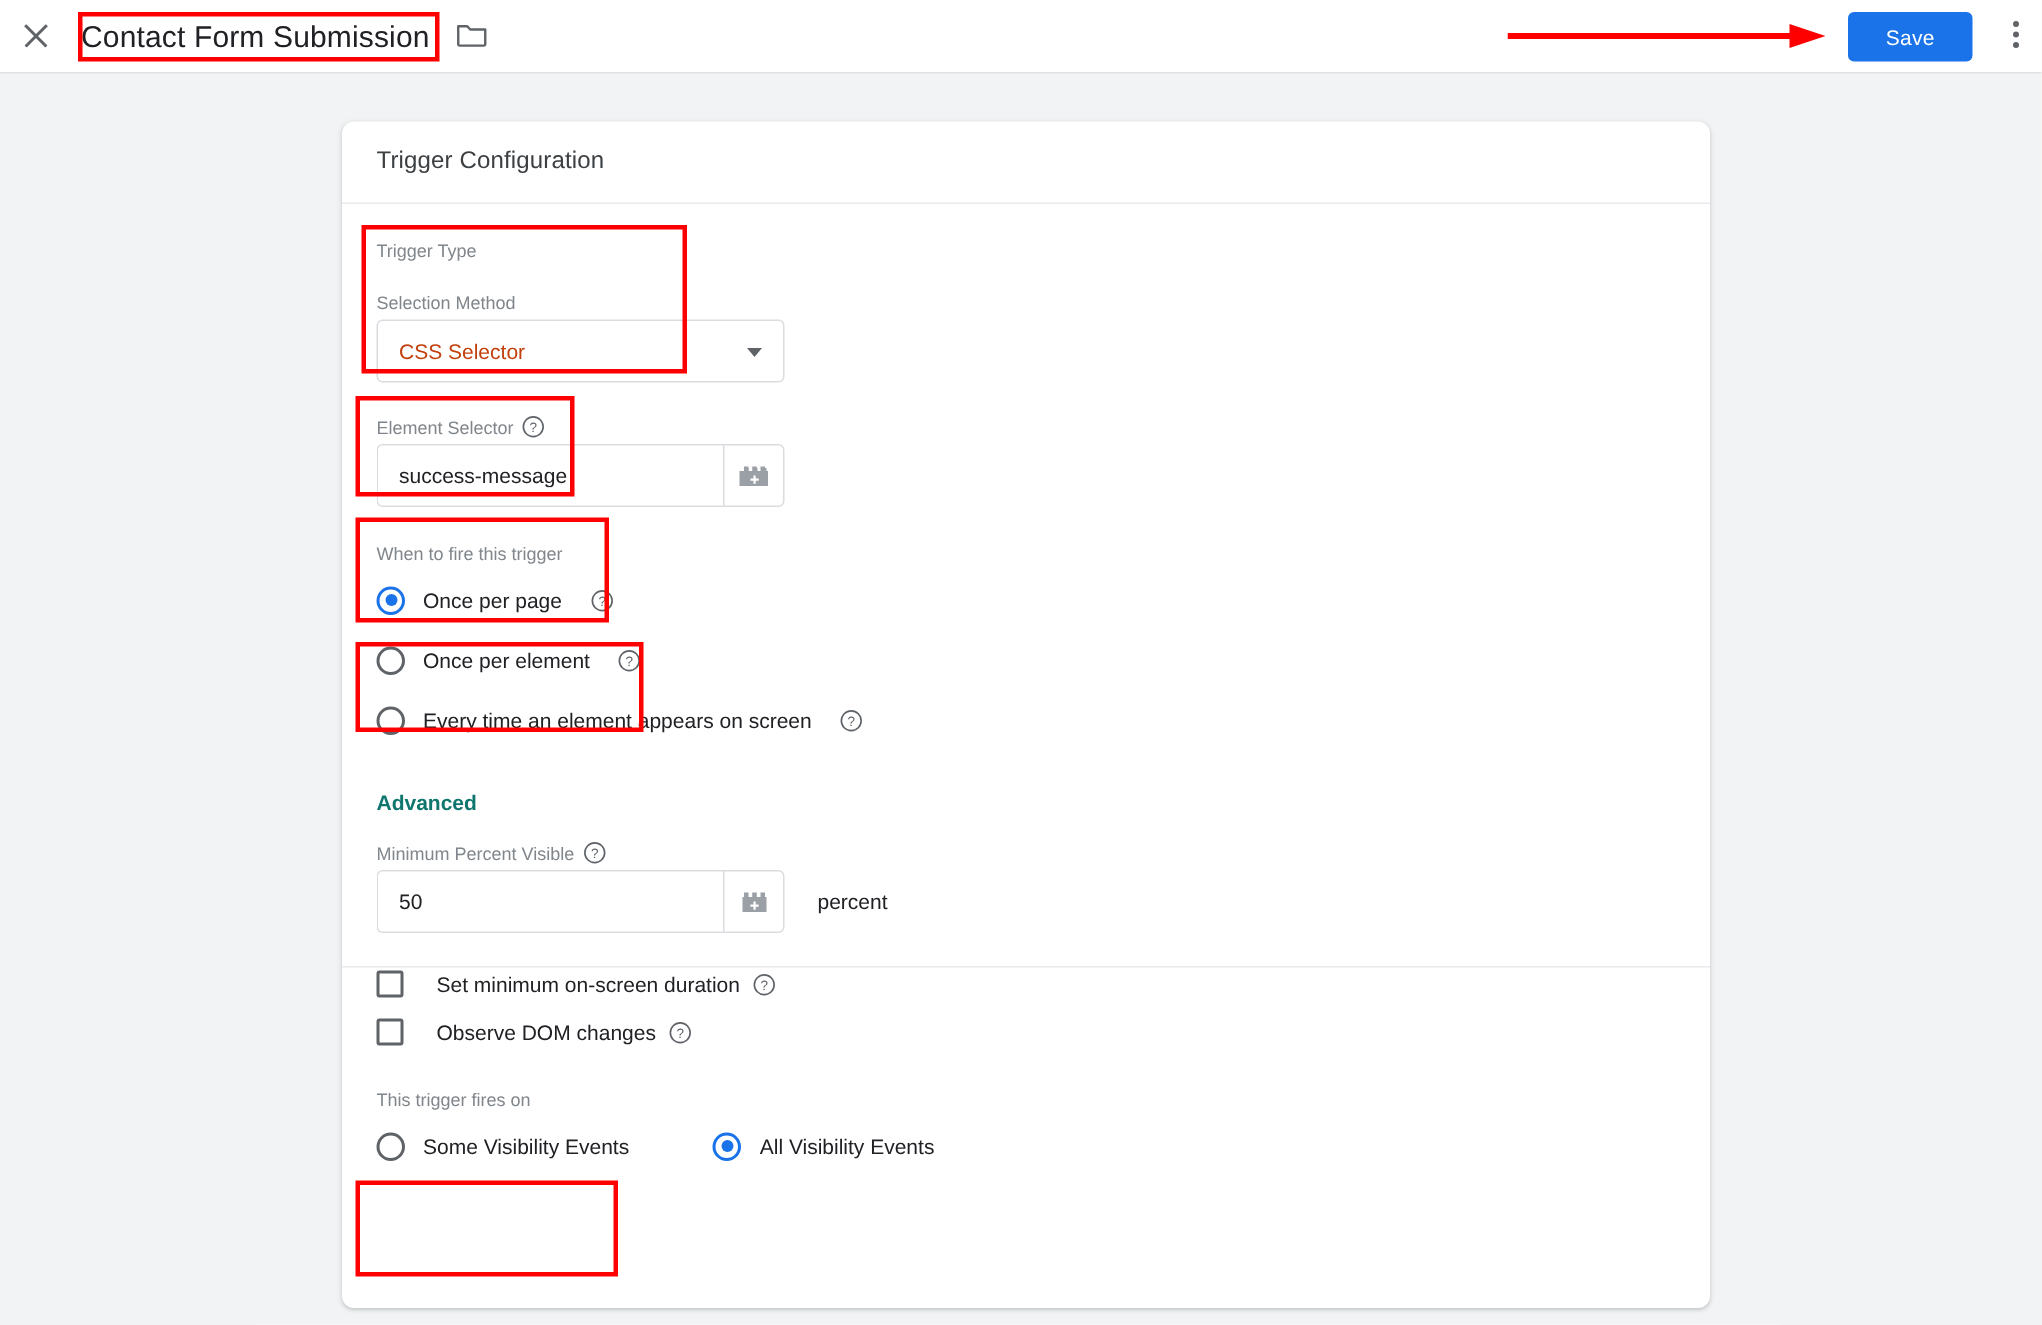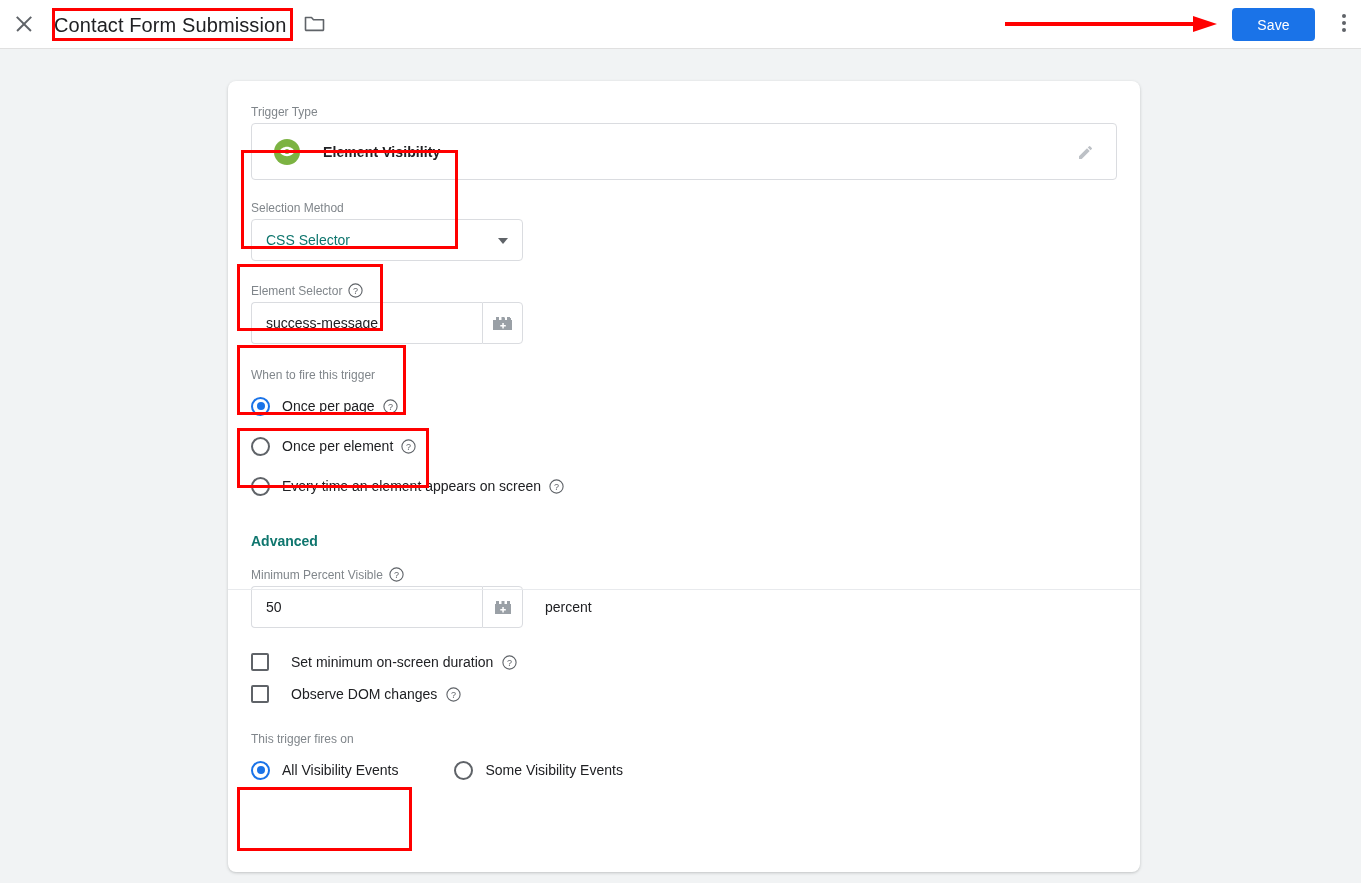--- a/index.html
+++ b/index.html
@@ -144,21 +144,21 @@
   
   .select-row { margin-top: 21px; }
   .select-box {
     width: 272px; height: 42px;
     border: 1px solid #dadce0; border-radius: 4px;
     display: flex; align-items: center;
     position: relative; cursor: pointer;
     background: #fff;
   }
   .select-value {
-    padding-left: 14px; font-size: 14px; color: #0f766e;
+    padding-left: 14px; font-size: 14px; color: #c2410c;
   }
   .chevron {
     position: absolute; right: 14px; top: 18px;
     width: 0; height: 0;
     border-left: 5.5px solid transparent;
     border-right: 5.5px solid transparent;
     border-top: 6px solid #5f6368;
   }
 
   .input-row { margin-top: 22px; }
@@ -198,21 +198,21 @@
   }
   .radio.checked { border-color: #1a73e8; }
   .radio.checked::after {
     content: ""; position: absolute;
     left: 3.5px; top: 3.5px;
     width: 8px; height: 8px; border-radius: 50%;
     background: #1a73e8;
   }
   .radio-label {
     font-size: 14px; color: #202124;
-    display: flex; align-items: center; gap: 8px;
+    display: flex; align-items: center; gap: 19px;
   }
 
   .divider {
     position: absolute; left: 0; right: 0;
     border-top: 1px solid #e8eaed;
   }
 
   
   .advanced-title {
     font-size: 14px; font-weight: bold; color: #0f766e;
@@ -273,39 +273,28 @@
 
   <div class="kebab">
     <i></i>
       <i></i>
       <i></i>
   </div>
 </div>
 
 <div class="card">
 
+  <div class="card-header">
+    <span class="card-header-title">Trigger Configuration</span>
+  </div>
 
   <div class="card-body">
 
     <div class="trigger-type-wrap">
       <div class="field-label">Trigger Type</div>
-      <div class="trigger-type-box">
-        <span class="eye-icon">
-          <svg width="16" height="11" viewBox="0 0 16 11">
-            <path d="M8 .8C4.4.8 1.4 3 .3 5.5 1.4 8 4.4 10.2 8 10.2S14.6 8 15.7 5.5C14.6 3 11.6.8 8 .8z" fill="#ffffff"></path>
-            <circle cx="8" cy="5.5" r="2.5" fill="#7cb342"></circle>
-          </svg>
-        </span>
-        <span class="trigger-type-label">Element Visibility</span>
-        <span class="pencil-icon">
-          <svg width="20" height="20" viewBox="0 0 20 20">
-            <path d="M3 14.3V17h2.7l8-8-2.7-2.7-8 8zM15.8 6.9a.7.7 0 0 0 0-1l-1.7-1.7a.7.7 0 0 0-1 0l-1.3 1.3 2.7 2.7 1.3-1.3z" fill="#bdc1c6"></path>
-          </svg>
-        </span>
-      </div>
     </div>
 
     <div class="select-row">
       <div class="field-label">Selection Method</div>
       <div class="select-box">
         <span class="select-value">CSS Selector</span>
         <span class="chevron"></span>
       </div>
     </div>
 
@@ -432,26 +421,26 @@
             </svg>
           </span>
         </span>
       </div>
     </div>
 
     <div class="fires-on-section">
       <div class="field-label">This trigger fires on</div>
       <div class="fires-on-row">
         <div class="radio-row">
+          <span class="radio"></span>
+          <span class="radio-label">Some Visibility Events</span>
+        </div>
+        <div class="radio-row">
           <span class="radio checked"></span>
           <span class="radio-label">All Visibility Events</span>
-        </div>
-        <div class="radio-row">
-          <span class="radio"></span>
-          <span class="radio-label">Some Visibility Events</span>
         </div>
       </div>
     </div>
 
   </div>
 </div>
 
 <div class="annot" style="left:241px;top:150px;width:217px;height:99px;"></div>
 <div class="annot" style="left:237px;top:264px;width:146px;height:67px;"></div>
 <div class="annot" style="left:237px;top:345px;width:169px;height:70px;"></div>

